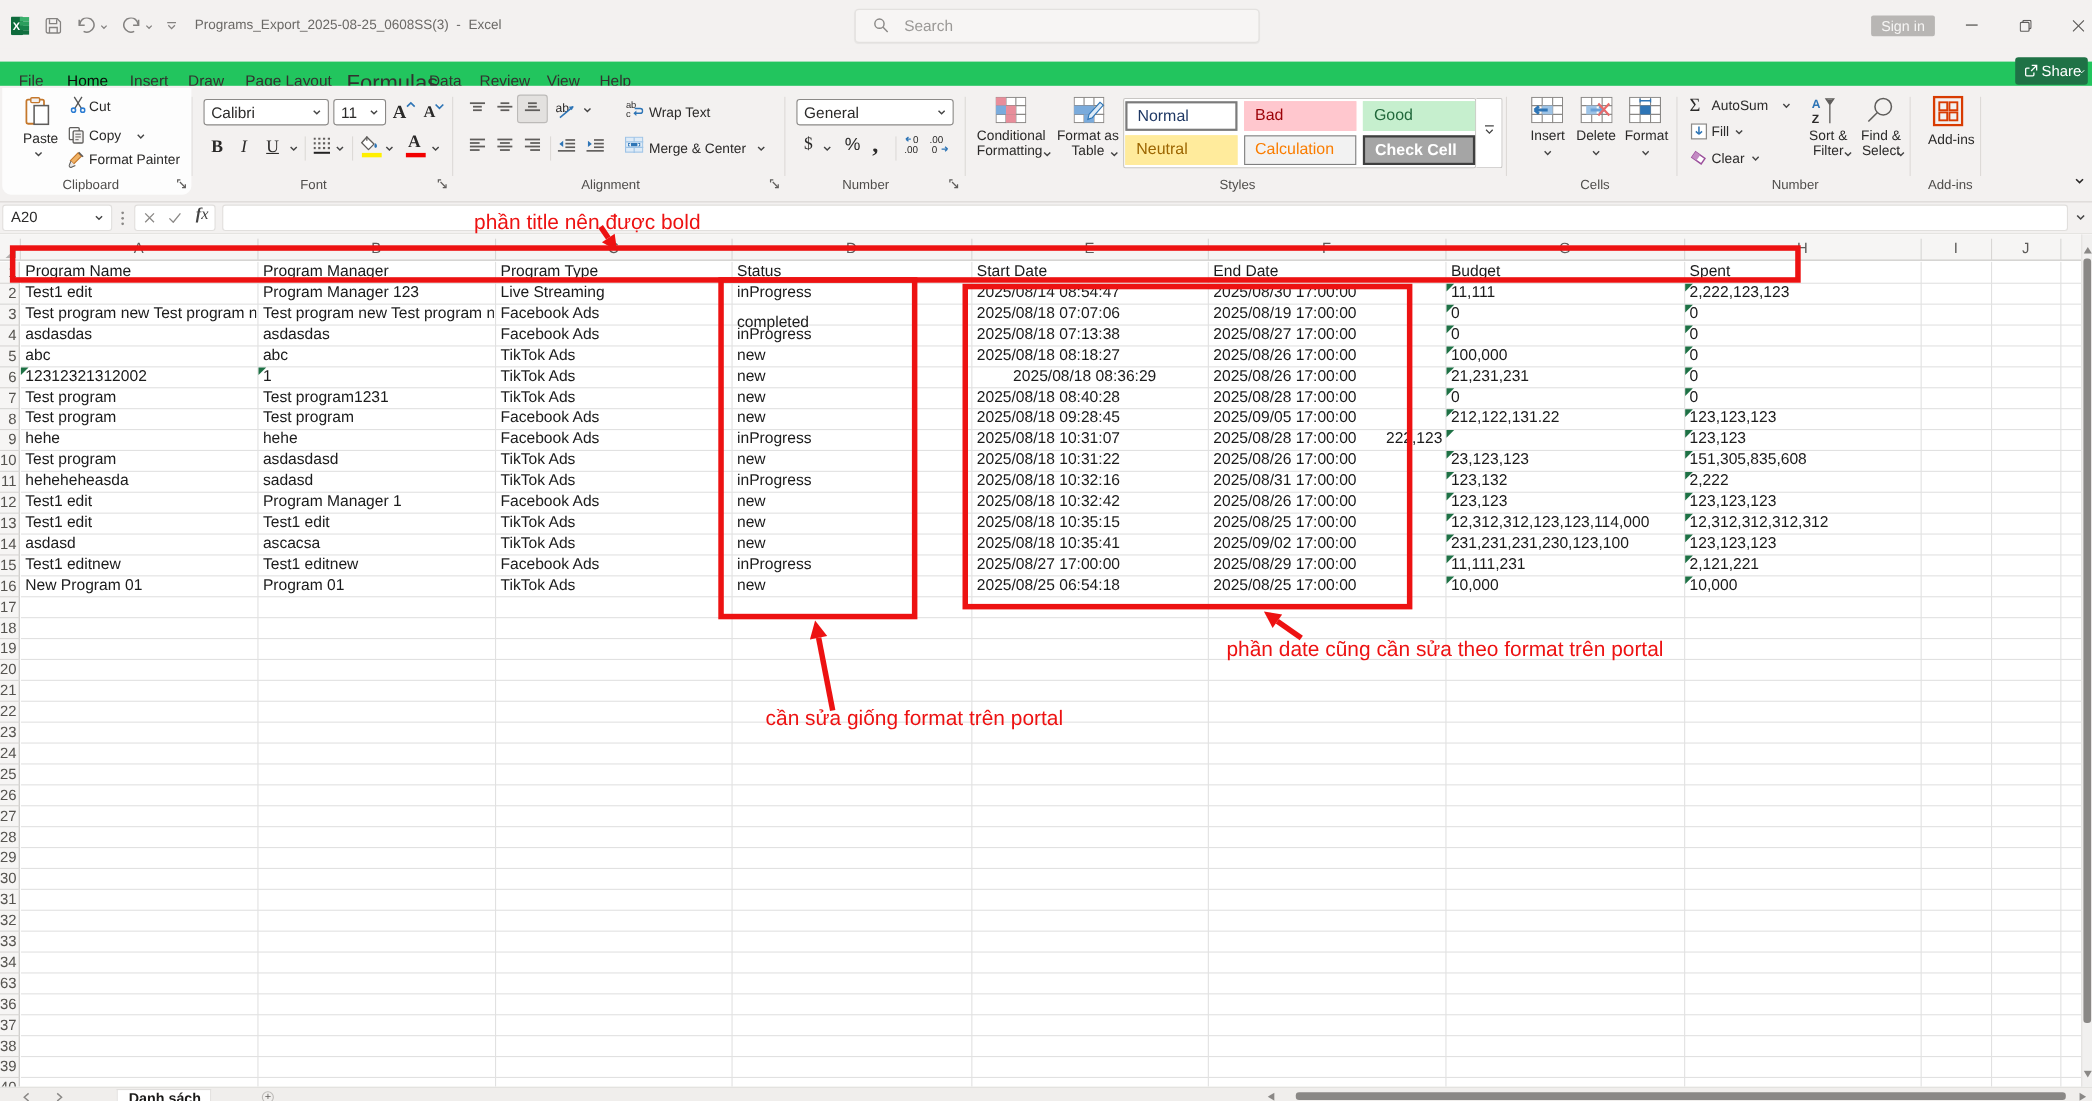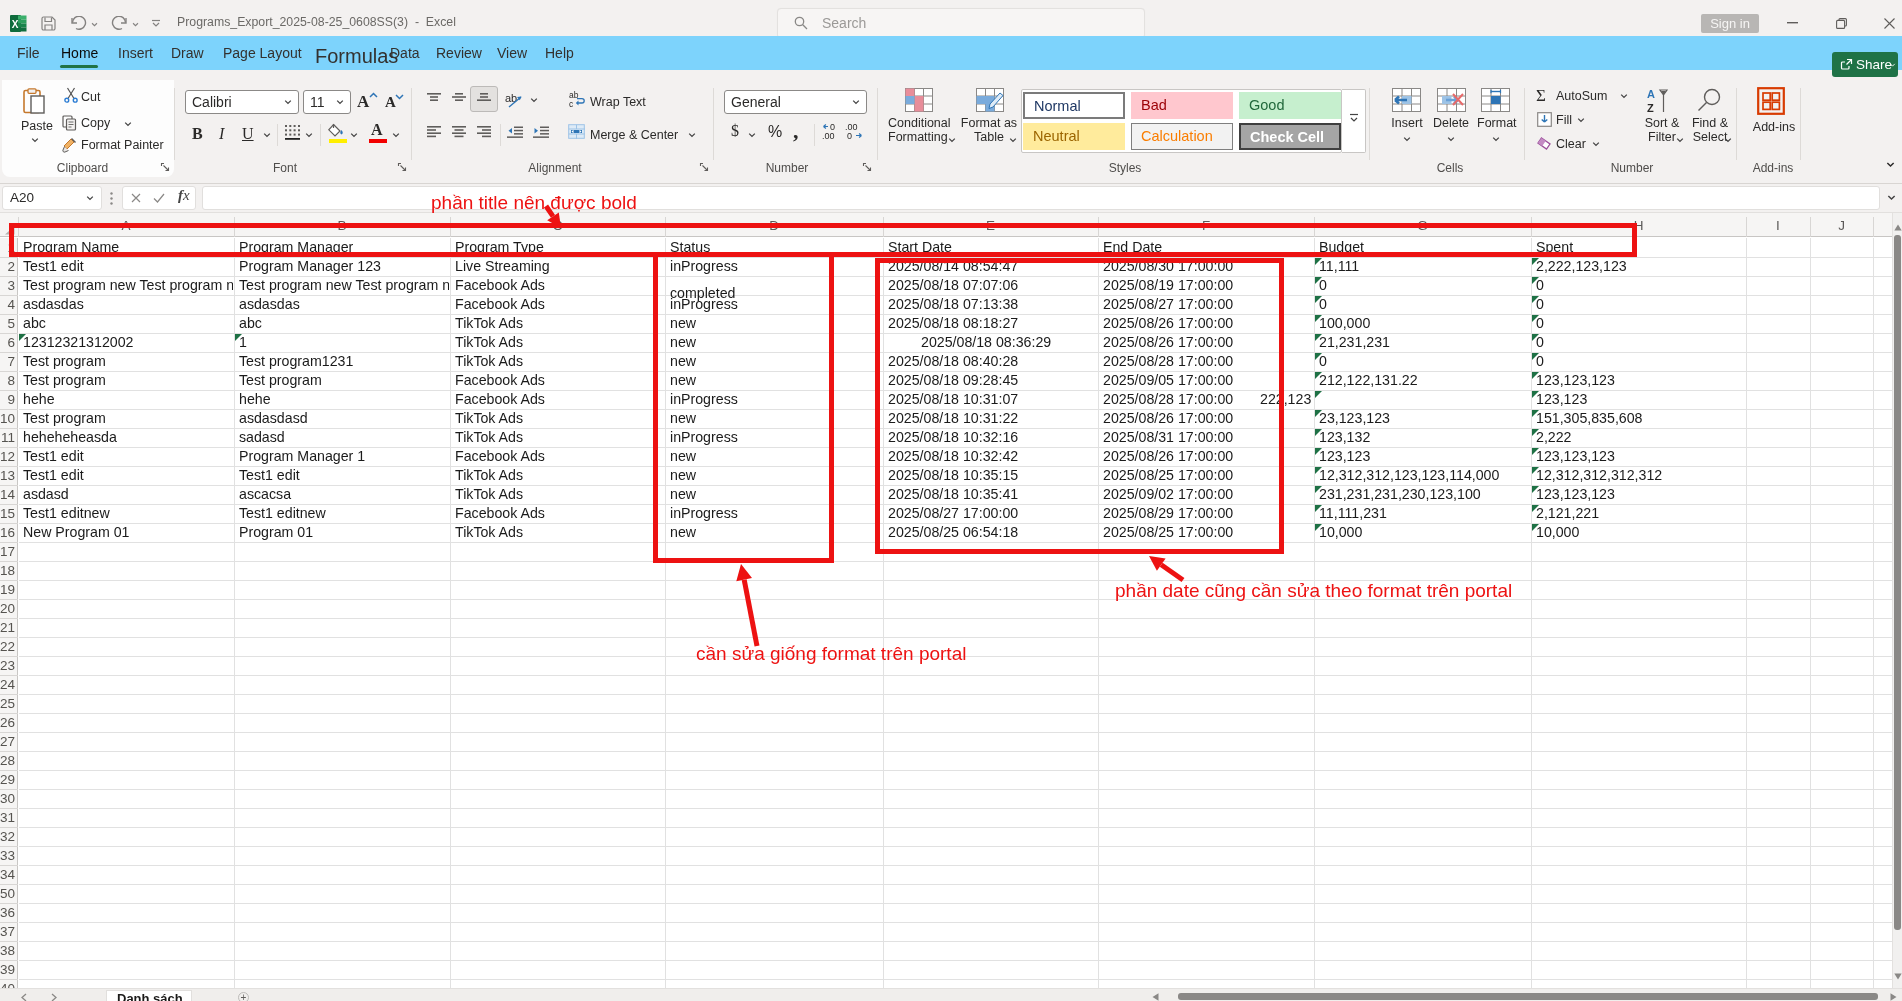--- a/index.html
+++ b/index.html
@@ -1,21 +1,21 @@
 <!DOCTYPE html>
 <html><head><meta charset="utf-8">
 <style>
 * { margin:0; padding:0; box-sizing:border-box; }
 html,body { width:1902px; height:1001px; overflow:hidden; }
 body { font-family:"Liberation Sans", sans-serif; background:#f3f1f0; position:relative; }
 .abs { position:absolute; }
 svg { display:block; }
 
 #titlebar { left:0; top:0; width:1902px; height:44px; background:#f3f1f0; }
-#menubar  { left:0; top:36px; width:1902px; height:34px; background:#7dd3fc; }
+#menubar  { left:0; top:56px; width:1902px; height:34px; background:#22c55e; }
 #ribbon   { left:0; top:78px; width:1902px; height:106px; background:#f3f1f0; border-bottom:1px solid #d8d5d2; }
 #fbar     { left:0; top:185px; width:1902px; height:28px; background:#f3f1f0; border-bottom:1px solid #e2e0de; }
 #gridwrap { left:0; top:213px; width:1902px; height:775px; background:#fff; overflow:hidden; }
 #tabbar   { left:0; top:988px; width:1902px; height:13px; background:#f0eeec; border-top:1px solid #e2e0de; }
 .gtext { position:absolute; font-size:14.2px; color:#1b1b1b; line-height:19px; white-space:nowrap; overflow:hidden; padding-left:5px; }
 .vline { position:absolute; width:1px; background:#e1e1e1; }
 .hletter { position:absolute; top:0; height:24px; line-height:26px; text-align:center; color:#5c5a58; font-size:13.5px; }
 .rnum { position:absolute; width:15px; text-align:right; color:#55534f; font-size:13.5px; line-height:19px; }
 .gtri { position:absolute; width:0; height:0; border-top:7px solid #1e7145; border-right:7px solid transparent; }
 .glabel { position:absolute; font-size:12px; color:#4f4d4b; text-align:center; }
@@ -555,21 +555,21 @@
 <div class="rnum" style="left:0;top:576px">30</div>
 <div class="abs" style="left:0;top:595px;width:18px;height:1px;background:#d8d6d4"></div>
 <div class="rnum" style="left:0;top:595px">31</div>
 <div class="abs" style="left:0;top:614px;width:18px;height:1px;background:#d8d6d4"></div>
 <div class="rnum" style="left:0;top:614px">32</div>
 <div class="abs" style="left:0;top:633px;width:18px;height:1px;background:#d8d6d4"></div>
 <div class="rnum" style="left:0;top:633px">33</div>
 <div class="abs" style="left:0;top:652px;width:18px;height:1px;background:#d8d6d4"></div>
 <div class="rnum" style="left:0;top:652px">34</div>
 <div class="abs" style="left:0;top:671px;width:18px;height:1px;background:#d8d6d4"></div>
-<div class="rnum" style="left:0;top:671px">50</div>
+<div class="rnum" style="left:0;top:671px">63</div>
 <div class="abs" style="left:0;top:690px;width:18px;height:1px;background:#d8d6d4"></div>
 <div class="rnum" style="left:0;top:690px">36</div>
 <div class="abs" style="left:0;top:709px;width:18px;height:1px;background:#d8d6d4"></div>
 <div class="rnum" style="left:0;top:709px">37</div>
 <div class="abs" style="left:0;top:728px;width:18px;height:1px;background:#d8d6d4"></div>
 <div class="rnum" style="left:0;top:728px">38</div>
 <div class="abs" style="left:0;top:747px;width:18px;height:1px;background:#d8d6d4"></div>
 <div class="rnum" style="left:0;top:747px">39</div>
 <div class="abs" style="left:0;top:766px;width:18px;height:1px;background:#d8d6d4"></div>
 <div class="rnum" style="left:0;top:766px">40</div>

